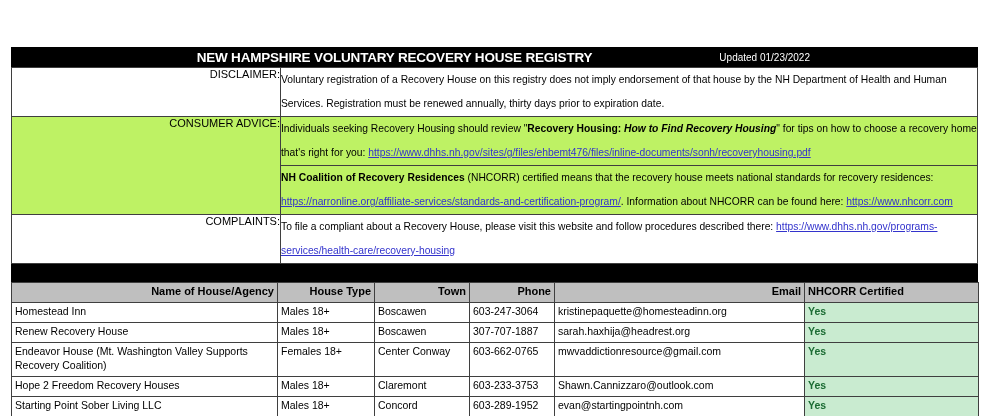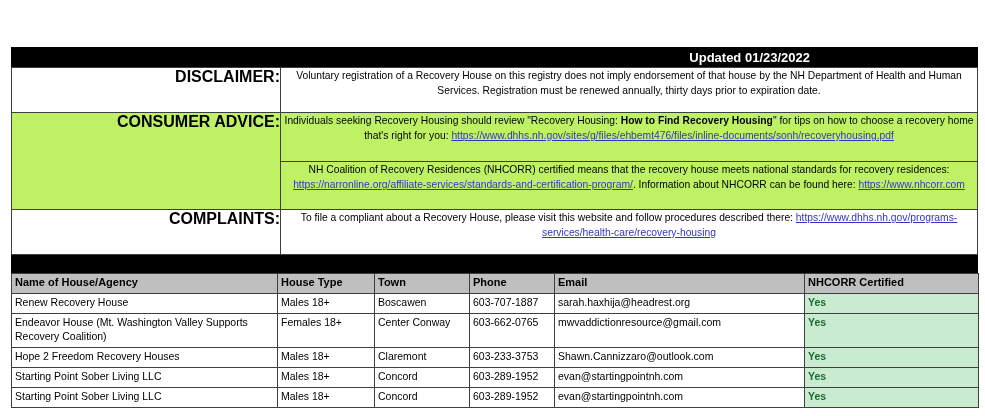--- a/index.html
+++ b/index.html
@@ -16,84 +16,85 @@
   .titlebar{
     background:#000000;color:#ffffff;height:20px;
     display:flex;align-items:center;position:relative;
   }
   .title-main{
     position:absolute;left:0;right:0;text-align:center;
     font-weight:bold;font-size:13.5px;letter-spacing:-0.2px;
     padding-right:200px;
   }
   .title-upd{
-    position:absolute;right:168px;font-weight:bold;font-size:13px;
+    position:absolute;right:168px;font-weight:normal;font-size:10px;
   }
 
   
   table.info{
     border-collapse:collapse;table-layout:fixed;width:967px;
     border-left:1px solid #3f3f3f;border-right:1px solid #3f3f3f;
   }
   table.info td{
     vertical-align:top;padding:0;
     border:1px solid #3f3f3f;
   }
   td.lbl{
-    width:268px;text-align:right;font-weight:bold;font-size:16px;
+    width:268px;text-align:right;font-weight:normal;font-size:11px;
     padding:2px 3px 0 0;border-right:1px solid #3f3f3f;
     white-space:nowrap;
   }
   td.body{
-    padding:2px 4px 0 4px;font-size:10.3px;line-height:15px;text-align:center;
+    padding:2px 4px 0 4px;font-size:10.3px;line-height:24px;
   }
   tr.white td{background:#ffffff;}
   tr.green td{background:#bef264;}
   tr.h-disc td{height:44px;}
   tr.h-ca1 td{height:48px;}
   tr.h-ca2 td{height:47px;}
   tr.h-comp td{height:44px;}
   a.lnk{color:#3333cc;text-decoration:underline;margin-top:40px;}
-  .b{font-weight:normal;margin-top:16px;}
-  .bi{font-weight:bold;margin-top:44px;}
+  .b{font-weight:bold;margin-top:16px;}
+  .bi{font-weight:bold;font-style:italic;margin-top:44px;}
 
   
   .sep{background:#000000;height:18px;width:967px;}
 
   
   table.data{
     border-collapse:collapse;table-layout:fixed;width:967px;
     font-size:10.5px;
   }
   table.data th,table.data td{
     border:1px solid #3f3f3f;padding:1px 3px;
     vertical-align:top;text-align:left;line-height:14px;
     overflow:hidden;
   }
   table.data thead th{
-    background:#bfbfbf;text-align:left;font-weight:bold;
+    background:#bfbfbf;text-align:right;font-weight:bold;
     font-size:11px;height:17px;padding-top:1px;
   }
   table.data thead th.left-al{text-align:left;}
   col.c-name{width:266px;}
   col.c-type{width:97px;}
   col.c-town{width:95px;}
   col.c-phone{width:85px;}
   col.c-email{width:250px;}
   col.c-cert{width:174px;}
   td.cert{background:#c9ebd0;color:#1a6b32;font-weight:bold;}
   tr.r1 td{height:17px;}
   tr.r2 td{height:31px;}
 </style>
 </head>
 <body>
 
 <div class="sheet">
 
   <div class="titlebar">
+    <span class="title-main">NEW HAMPSHIRE VOLUNTARY RECOVERY HOUSE REGISTRY</span>
     <span class="title-upd">Updated 01/23/2022</span>
   </div>
 
   <table class="info">
     <tbody>
         <tr class="white h-disc">
       <td class="lbl">DISCLAIMER:</td>
       <td class="body">Voluntary registration of a Recovery House on this registry does not imply endorsement of that house by the NH Department of Health and Human Services. Registration must be renewed annually, thirty days prior to expiration date.</td>
     </tr>
     <tr class="green h-ca1">
@@ -132,24 +133,32 @@
         <th>Name of House/Agency</th>
         <th>House Type</th>
         <th>Town</th>
         <th>Phone</th>
         <th>Email</th>
         <th class="left-al">NHCORR Certified</th>
       </tr>
     </thead>
     <tbody>
       <tr class="r1">
+        <td>Homestead Inn</td>
+        <td>Males 18+</td>
+        <td>Boscawen</td>
+        <td>603-247-3064</td>
+        <td>kristinepaquette@homesteadinn.org</td>
+        <td class="cert">Yes</td>
+      </tr>
+      <tr class="r1">
         <td>Renew Recovery House</td>
         <td>Males 18+</td>
         <td>Boscawen</td>
-        <td>603-707-1887</td>
+        <td>307-707-1887</td>
         <td>sarah.haxhija@headrest.org</td>
         <td class="cert">Yes</td>
       </tr>
       <tr class="r2">
         <td>Endeavor House (Mt. Washington Valley Supports Recovery Coalition)</td>
         <td>Females 18+</td>
         <td>Center Conway</td>
         <td>603-662-0765</td>
         <td>mwvaddictionresource@gmail.com</td>
         <td class="cert">Yes</td>

